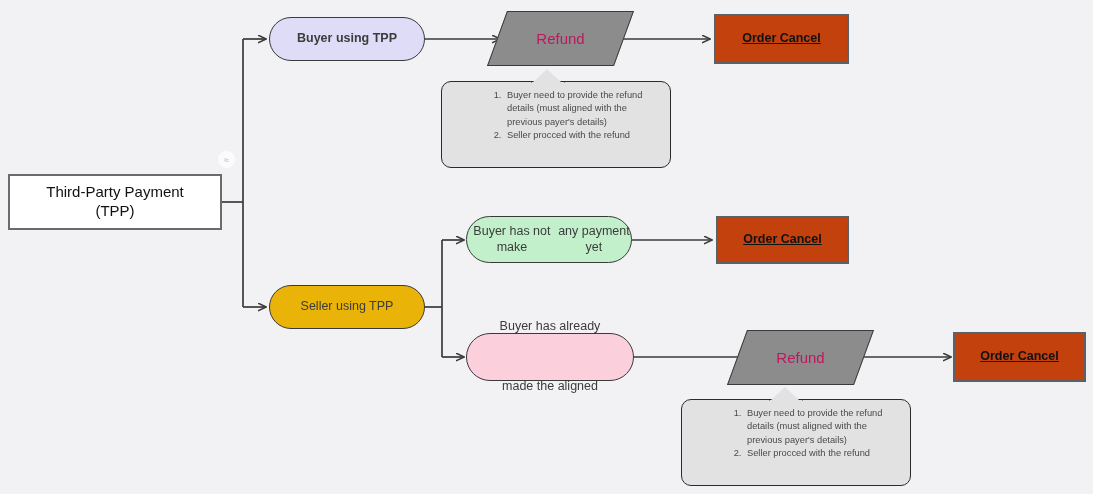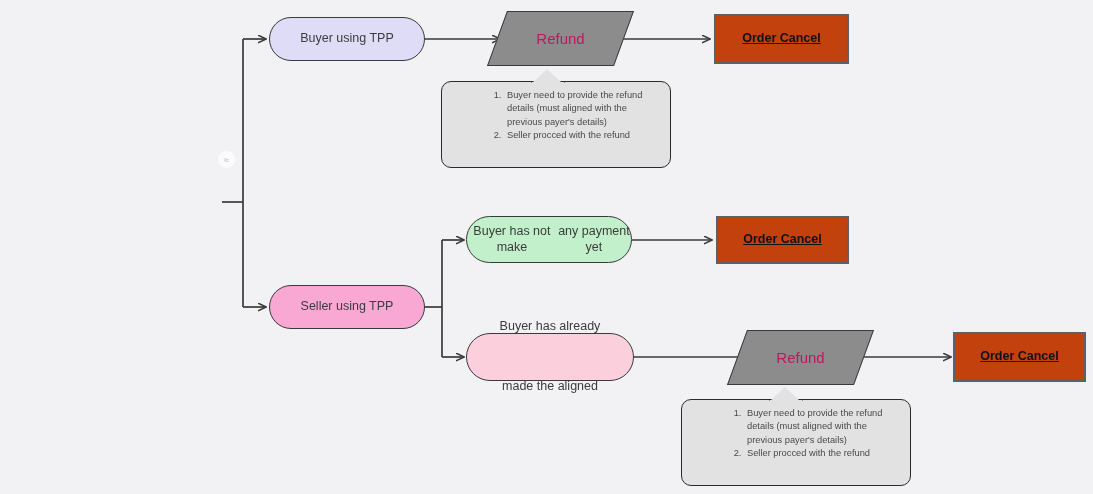--- a/index.html
+++ b/index.html
@@ -16,21 +16,21 @@
         justify-content:center;text-align:center;line-height:1.25;}
 
   
   .rect-root{
     background:#ffffff;border:2px solid #6b6b6b;
     font-size:15px;color:#111;font-weight:400;
   }
   
   .pill{border:1.6px solid #3a3a3a;border-radius:999px;font-size:12.5px;color:#3c3c3c;}
   .pill-lav{background:#dedcf7;}
-  .pill-yel{background:#f9a8d4;}
+  .pill-yel{background:#eab308;}
   .pill-grn{background:#c2f0cb;}
   .pill-pnk{background:#fbd0dc;gap:44px;}
 
   
   .rect-cyan{
     background:#c2410c;border:2px solid #5a6268;
     font-size:12.5px;color:#111;font-weight:700;text-decoration:underline;
   }
 
   
@@ -97,26 +97,30 @@
       <path d="M442,357 L464,357" marker-end="url(#arw)"></path>
 
       <path d="M632,240 L712,240" marker-end="url(#arw)"></path>
 
       <path d="M634,357 L748,357" marker-end="url(#arw)"></path>
 
       <path d="M862,357 L951,357" marker-end="url(#arw)"></path>
     </g>
   </svg>
 
+  <div class="node rect-root" style="left:8px;top:174px;width:214px;height:56px;flex-direction:column;">
+    <span>Third-Party Payment</span>
+    <span>(TPP)</span>
+  </div>
 
   <div class="badge" style="left: 218px; top: 151px;">
     <span>≈</span>
   </div>
 
-  <div class="node pill pill-lav" style="left:269px;top:17px;width:156px;height:44px;">
+  <div class="node pill pill-lav" style="left:269px;top:17px;width:156px;height:44px;font-weight:bold;">
     <span>Buyer using TPP</span>
   </div>
 
   <div class="node pill pill-yel" style="left:269px;top:285px;width:156px;height:44px;">
     <span>Seller using TPP</span>
   </div>
 
   <div class="para" style="left:497px;top:11px;width:127px;height:55px;">
     <div class="skew"></div>
     <div class="plabel">Refund</div>

